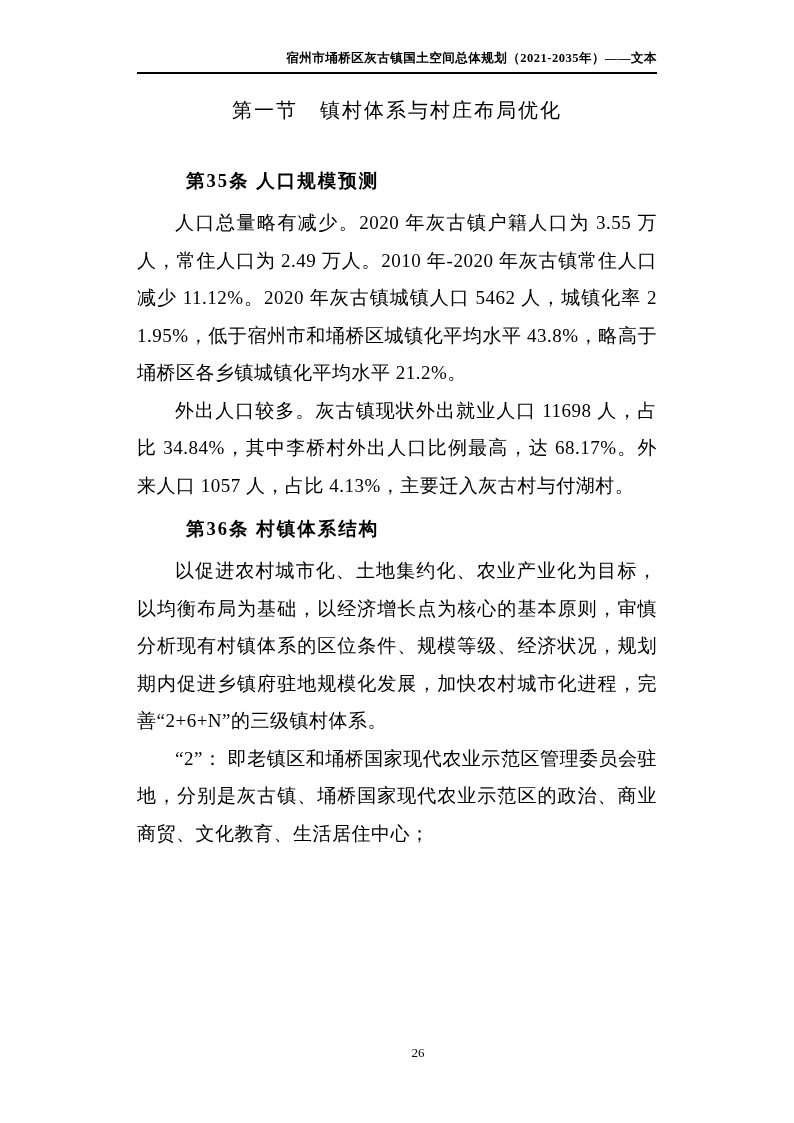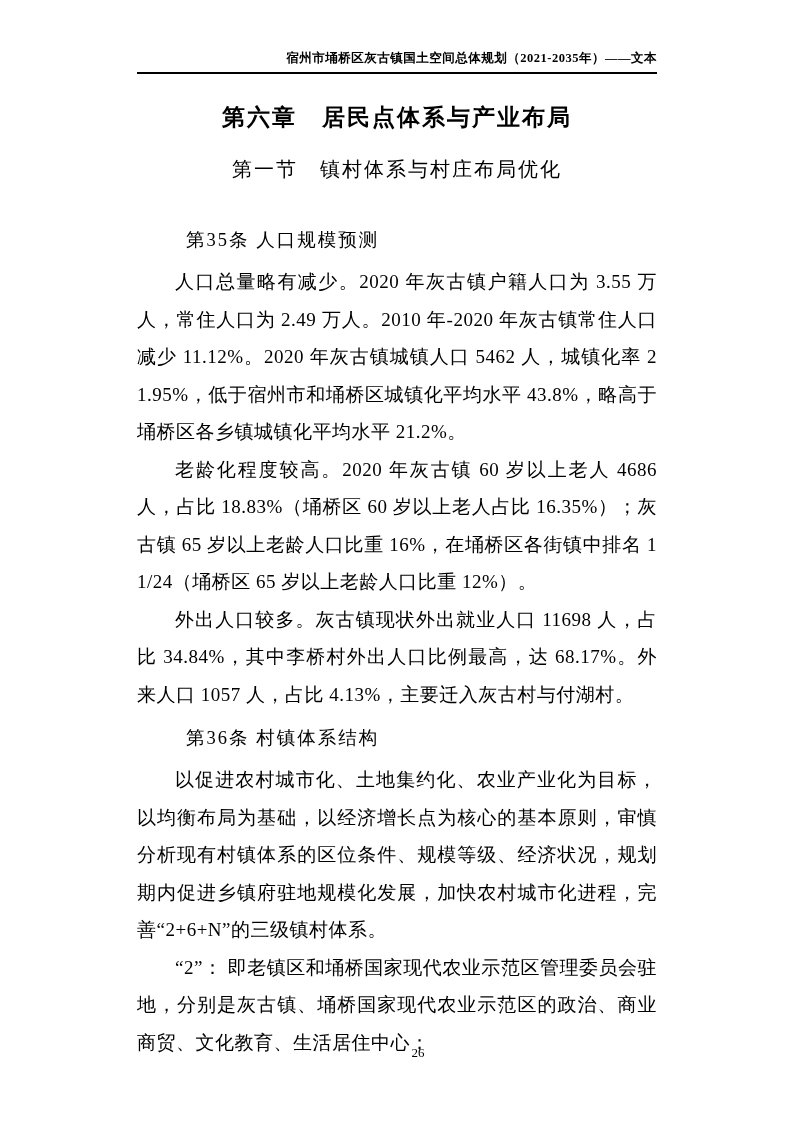--- a/index.html
+++ b/index.html
@@ -44,21 +44,21 @@
     text-align: center;
     font-size: 20px;
     font-weight: normal;
     letter-spacing: 2px;
     font-style: normal;
   }
   .article-heading {
     margin: 44px 0 0 0;
     padding-left: 49px;
     font-size: 18.5px;
-    font-weight: normal;
+    font-weight: bold;
     letter-spacing: 2px;
   }
   .article-heading.second {
     margin-top: 12px;
   }
   .body-para {
     margin: 11px 0 0 0;
     font-size: 19px;
     line-height: 37.5px;
     text-align: justify;
@@ -83,29 +83,27 @@
 </style>
 </head>
 <body>
 
 <div class="page">
 
   <div class="header">
     <div class="header-text">宿州市埇桥区灰古镇国土空间总体规划（2021-2035年）——文本</div>
   </div>
 
-  <h1 class="chapter-title">第六章　居民点体系与产业布局</h1>
 
   <h2 class="section-title">第一节　镇村体系与村庄布局优化</h2>
 
   <h3 class="article-heading">第35条 人口规模预测</h3>
 
   <p class="body-para">人口总量略有减少。2020 年灰古镇户籍人口为 3.55 万人，常住人口为 2.49 万人。2010 年-2020 年灰古镇常住人口减少 11.12%。2020 年灰古镇城镇人口 5462 人，城镇化率 21.95%，低于宿州市和埇桥区城镇化平均水平 43.8%，略高于埇桥区各乡镇城镇化平均水平 21.2%。</p>
 
-  <p class="body-para follow">老龄化程度较高。2020 年灰古镇 60 岁以上老人 4686 人，占比 18.83%（埇桥区 60 岁以上老人占比 16.35%）；灰古镇 65 岁以上老龄人口比重 16%，在埇桥区各街镇中排名 11/24（埇桥区 65 岁以上老龄人口比重 12%）。</p>
 
   <p class="body-para follow">外出人口较多。灰古镇现状外出就业人口 11698 人，占比 34.84%，其中李桥村外出人口比例最高，达 68.17%。外来人口 1057 人，占比 4.13%，主要迁入灰古村与付湖村。</p>
 
   <h3 class="article-heading second">第36条 村镇体系结构</h3>
 
   <p class="body-para">以促进农村城市化、土地集约化、农业产业化为目标，以均衡布局为基础，以经济增长点为核心的基本原则，审慎分析现有村镇体系的区位条件、规模等级、经济状况，规划期内促进乡镇府驻地规模化发展，加快农村城市化进程，完善“2+6+N”的三级镇村体系。</p>
 
   <p class="body-para follow">“2”： 即老镇区和埇桥国家现代农业示范区管理委员会驻地，分别是灰古镇、埇桥国家现代农业示范区的政治、商业商贸、文化教育、生活居住中心；</p>
 
   <div class="footer">

